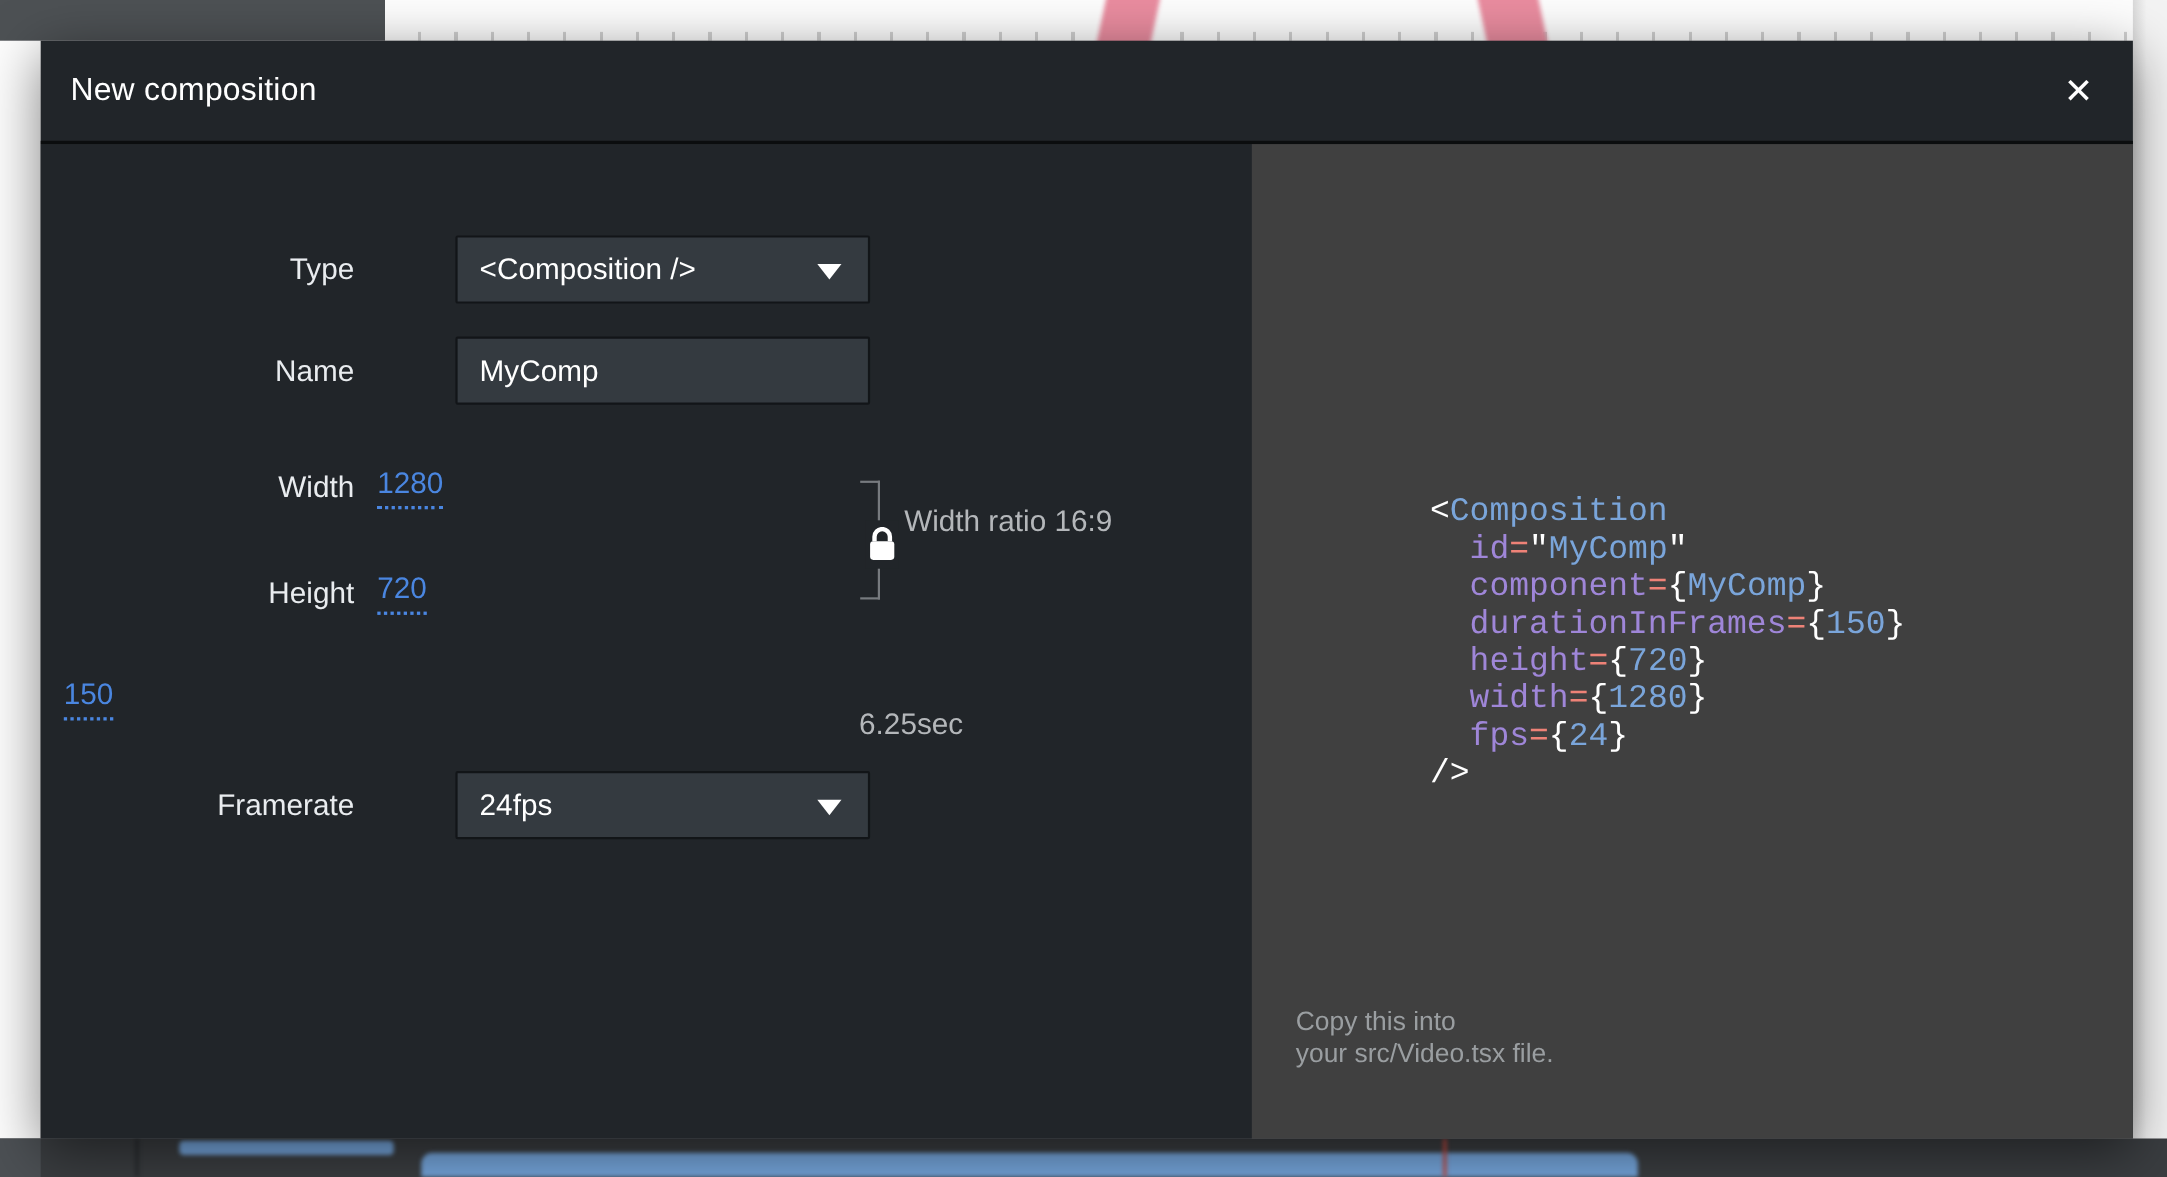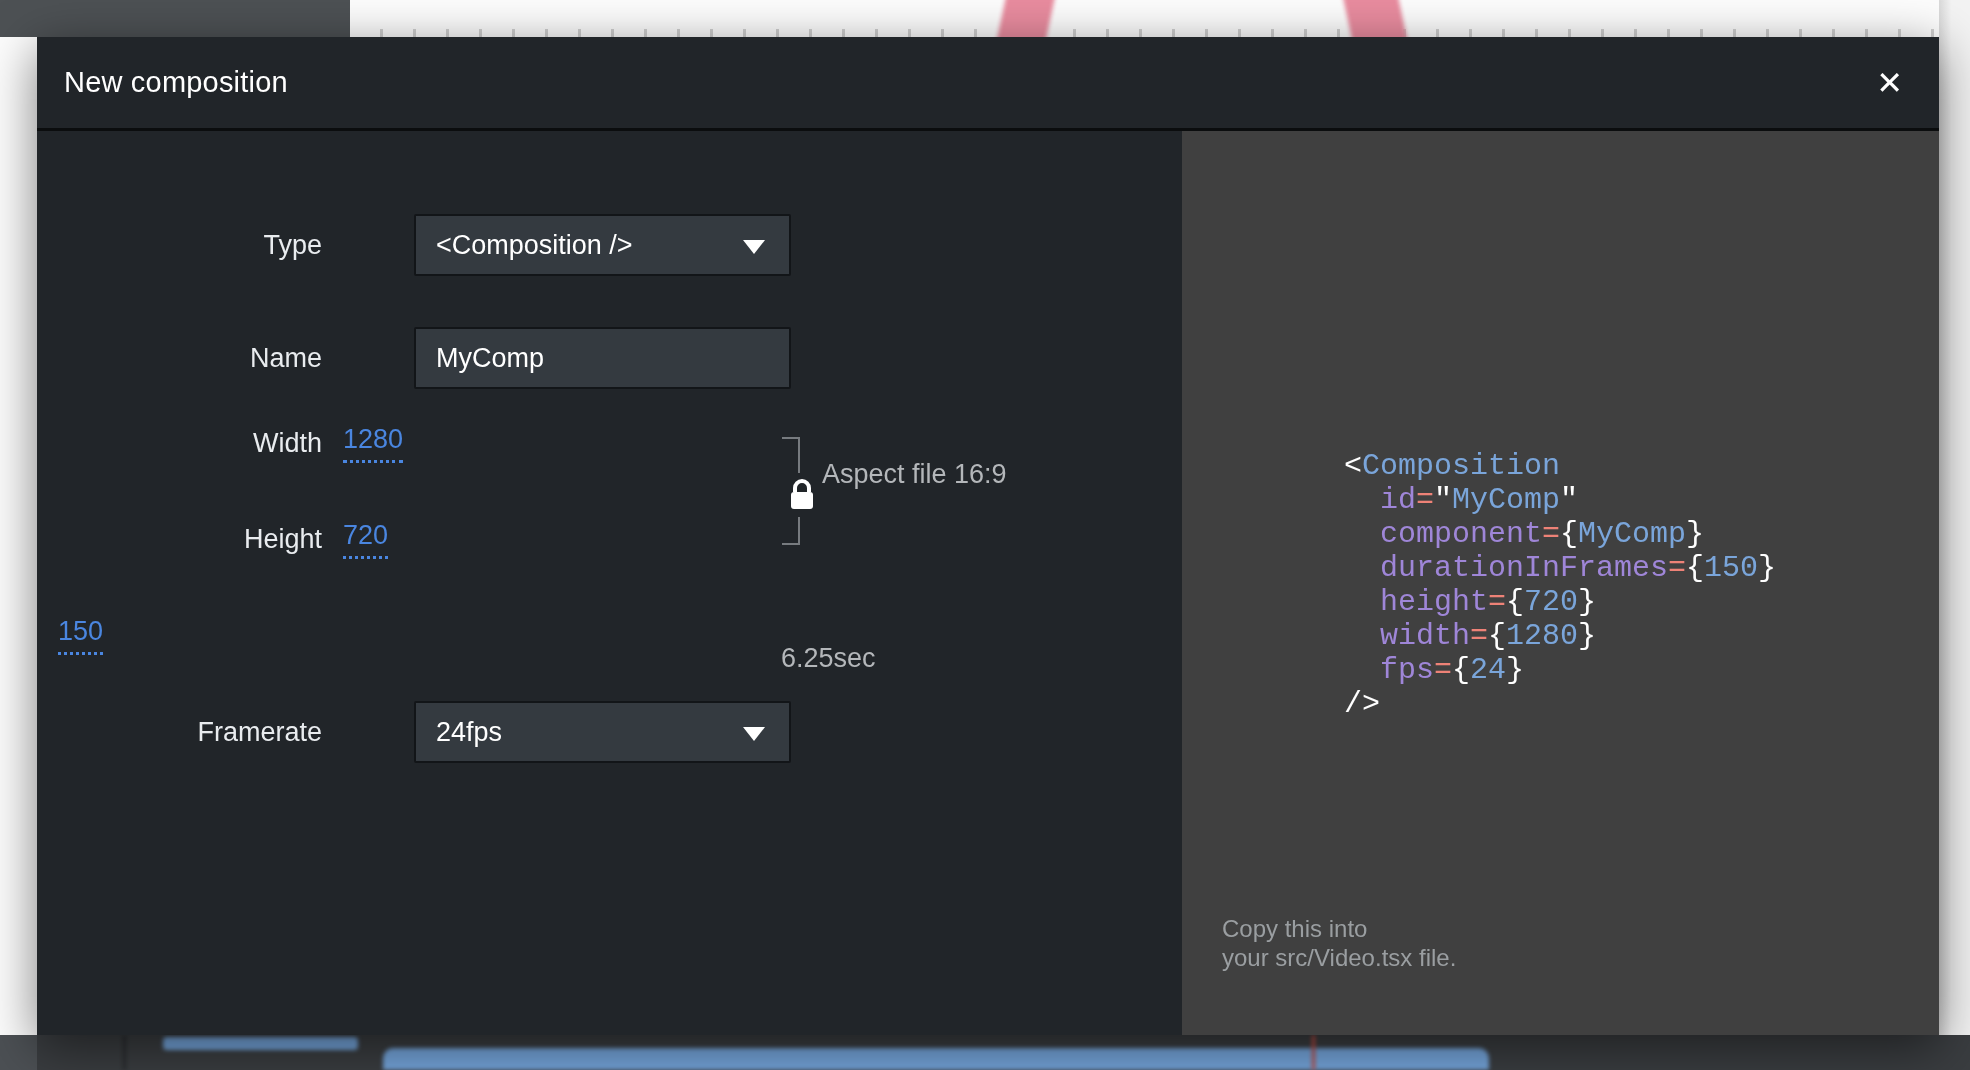--- a/index.html
+++ b/index.html
@@ -34,26 +34,26 @@
 
   
   .modal{left:37px;top:37px;width:1902px;height:998px;background:var(--panel);
     box-shadow:0 12px 48px rgba(0,0,0,.5);display:flex;flex-direction:column;}
   .modal-header{height:94px;flex:0 0 94px;border-bottom:3px solid #0b0d0e;
     display:flex;align-items:center;padding:0 36px 0 27px;position:relative;}
   .modal-title{color:#fff;font-size:29px;font-weight:500;letter-spacing:.2px;}
   .close-btn{position:absolute;right:36px;top:50%;transform:translateY(-50%);
     color:#fff;font-size:32px;font-weight:700;line-height:1;cursor:pointer;background:none;border:none;
     font-family:"DejaVu Sans",sans-serif;}
-  .modal-body{flex:1;display:flex;min-height:0;gap:44px;}
+  .modal-body{flex:1;display:flex;min-height:0;}
 
   
   .form-panel{width:1101px;flex:0 0 1101px;position:relative;background:var(--panel);}
   .form-row{position:absolute;left:0;width:100%;height:62px;display:flex;align-items:center;}
-  .row-type{top:83px;} .row-name{top:196px;} .row-width{top:281px;}
+  .row-type{top:83px;} .row-name{top:175px;} .row-width{top:281px;}
   .row-height{top:377px;} .row-duration{top:473px;} .row-framerate{top:570px;}
   .form-label{width:285px;text-align:right;color:#e9ecef;font-size:27px;flex:0 0 285px;}
   .control{margin-left:92px;}
   .dropdown{width:377px;height:62px;background:var(--control);border:2px solid var(--control-border);
     border-radius:2px;display:flex;align-items:center;padding:0 24px 0 20px;position:relative;cursor:pointer;}
   .dropdown-value{color:#fff;font-size:27px;}
   .caret{position:absolute;right:24px;top:50%;transform:translateY(-35%);
     width:0;height:0;border-left:11px solid transparent;border-right:11px solid transparent;
     border-top:14px solid #fff;}
   .text-input{width:377px;height:62px;background:var(--control);border:2px solid var(--control-border);
@@ -136,21 +136,21 @@
       </div>
 
       <div class="aspect-group">
         <div class="aspect-bracket"></div>
         <span class="aspect-lock">
           <svg width="26" height="32" viewBox="0 0 26 32">
             <path d="M6 13 V9 a7 7 0 0 1 14 0 V13" fill="none" stroke="#fff" stroke-width="4"></path>
             <rect x="2" y="13" width="22" height="17" rx="3" fill="#fff"></rect>
           </svg>
         </span>
-        <span class="aspect-label">Aspect file 16:9</span>
+        <span class="aspect-label">Width ratio 16:9</span>
       </div>
 
       <div class="form-row row-duration">
         <span class="num-value">150</span>
         <span class="seconds-hint">6.25sec</span>
       </div>
 
       <div class="form-row row-framerate">
         <div class="form-label">Framerate</div>
         <div class="control dropdown">

